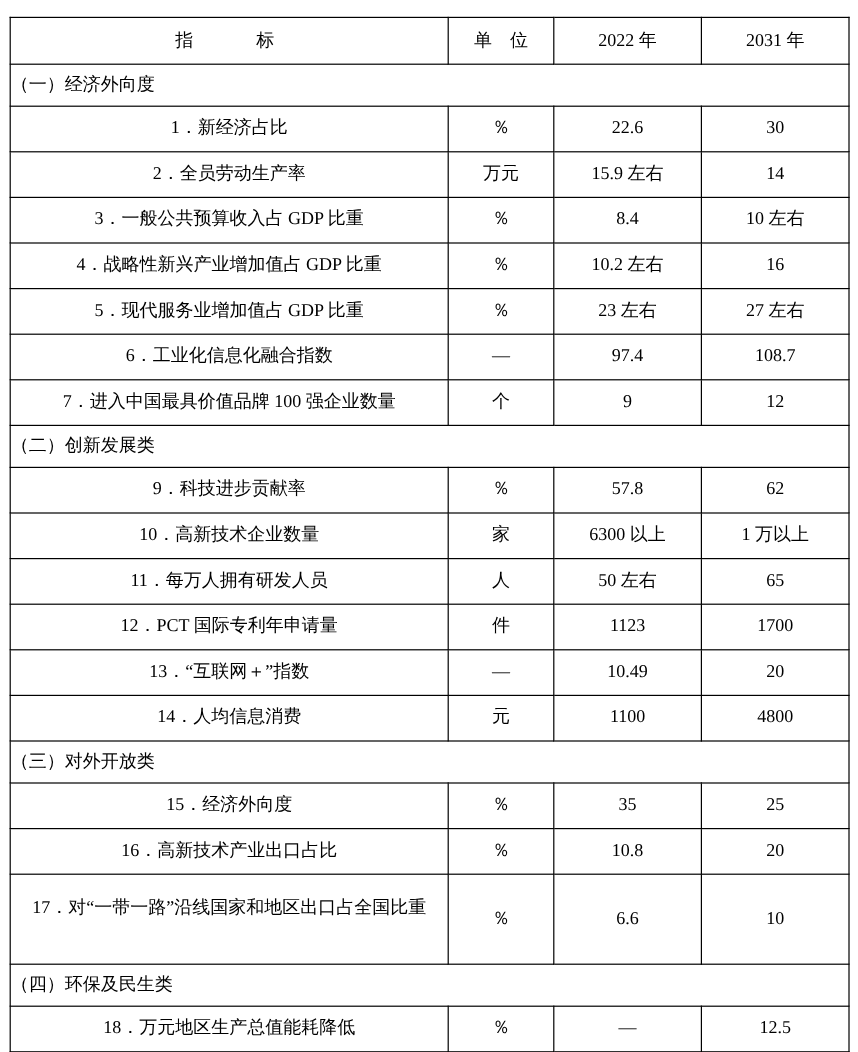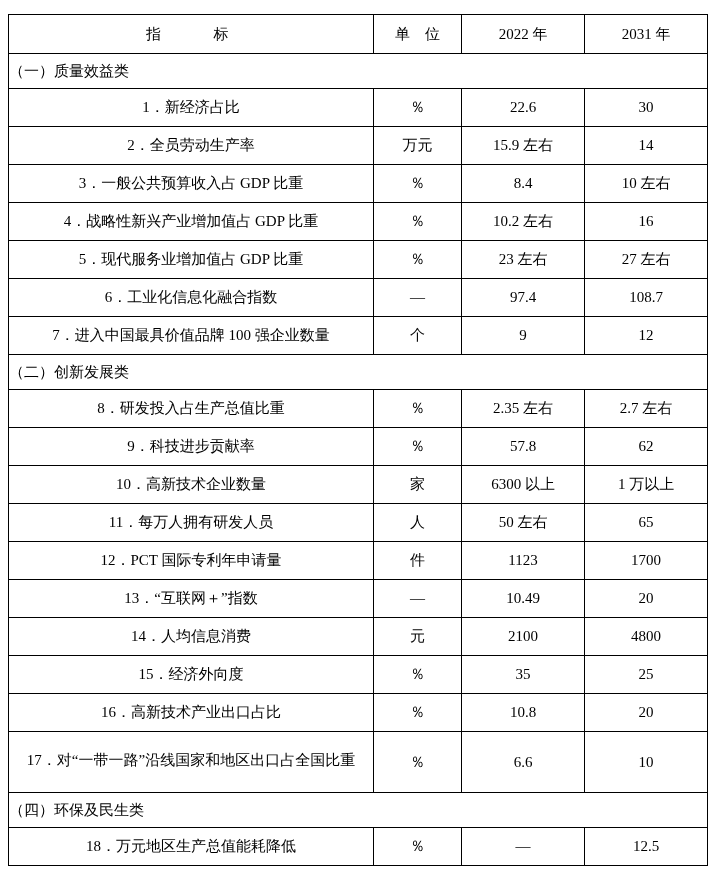--- a/index.html
+++ b/index.html
@@ -55,21 +55,21 @@
   }
   .cell-name {
     text-align: center;
     padding-left: 9px;
     padding-right: 6px;
     font-size: 15px;
   }
   .cell-name.two-line {
     line-height: 1.35;
     padding-top: 2px;
-    padding-bottom: 6px;
+    padding-bottom: 20px;
   }
   .cell-center {
     text-align: center;
     font-size: 15px;
   }
   .section-row td {
     text-align: left;
     padding-left: 9px;
     height: 34px;
     font-size: 15px;
@@ -93,21 +93,21 @@
       <tr>
         <th class="hdr-cell hdr-name">指　　标</th>
         <th class="hdr-cell">单　位</th>
         <th class="hdr-cell">2022 年</th>
         <th class="hdr-cell">2031 年</th>
       </tr>
     </thead>
     <tbody>
 
       <tr class="section-row">
-        <td colspan="4">（一）质量效益类</td>
+        <td colspan="4">（一）经济外向度</td>
       </tr>
 
       <tr>
         <td class="row-cell cell-name">1．新经济占比</td>
         <td class="row-cell cell-center">％</td>
         <td class="row-cell cell-center">22.6</td>
         <td class="row-cell cell-center">30</td>
       </tr>
 
       <tr>
@@ -149,26 +149,20 @@
         <td class="row-cell cell-name">7．进入中国最具价值品牌 100 强企业数量</td>
         <td class="row-cell cell-center">个</td>
         <td class="row-cell cell-center">9</td>
         <td class="row-cell cell-center">12</td>
       </tr>
 
       <tr class="section-row">
         <td colspan="4">（二）创新发展类</td>
       </tr>
 
-      <tr>
-        <td class="row-cell cell-name">8．研发投入占生产总值比重</td>
-        <td class="row-cell cell-center">％</td>
-        <td class="row-cell cell-center">2.35 左右</td>
-        <td class="row-cell cell-center">2.7 左右</td>
-      </tr>
 
       <tr>
         <td class="row-cell cell-name">9．科技进步贡献率</td>
         <td class="row-cell cell-center">％</td>
         <td class="row-cell cell-center">57.8</td>
         <td class="row-cell cell-center">62</td>
       </tr>
 
       <tr>
         <td class="row-cell cell-name">10．高新技术企业数量</td>
@@ -194,24 +188,27 @@
       <tr>
         <td class="row-cell cell-name">13．“互联网＋”指数</td>
         <td class="row-cell cell-center">—</td>
         <td class="row-cell cell-center">10.49</td>
         <td class="row-cell cell-center">20</td>
       </tr>
 
       <tr>
         <td class="row-cell cell-name">14．人均信息消费</td>
         <td class="row-cell cell-center">元</td>
-        <td class="row-cell cell-center">2100</td>
+        <td class="row-cell cell-center">1100</td>
         <td class="row-cell cell-center">4800</td>
       </tr>
 
+      <tr class="section-row">
+        <td colspan="4">（三）对外开放类</td>
+      </tr>
 
       <tr>
         <td class="row-cell cell-name">15．经济外向度</td>
         <td class="row-cell cell-center">％</td>
         <td class="row-cell cell-center">35</td>
         <td class="row-cell cell-center">25</td>
       </tr>
 
       <tr>
         <td class="row-cell cell-name">16．高新技术产业出口占比</td>

